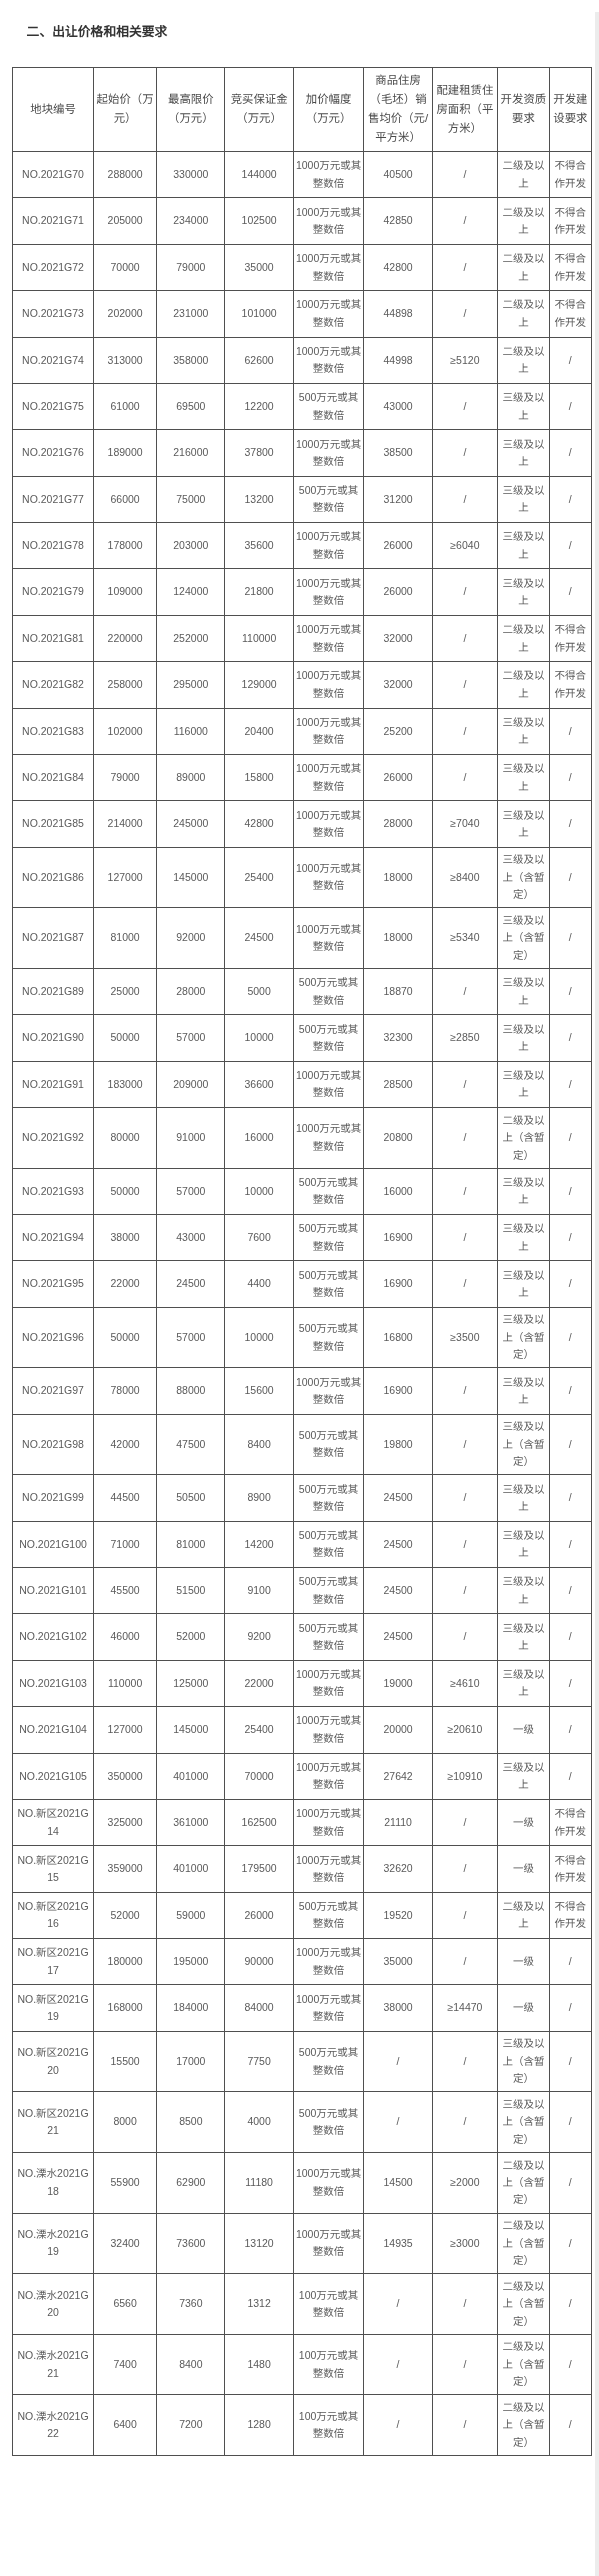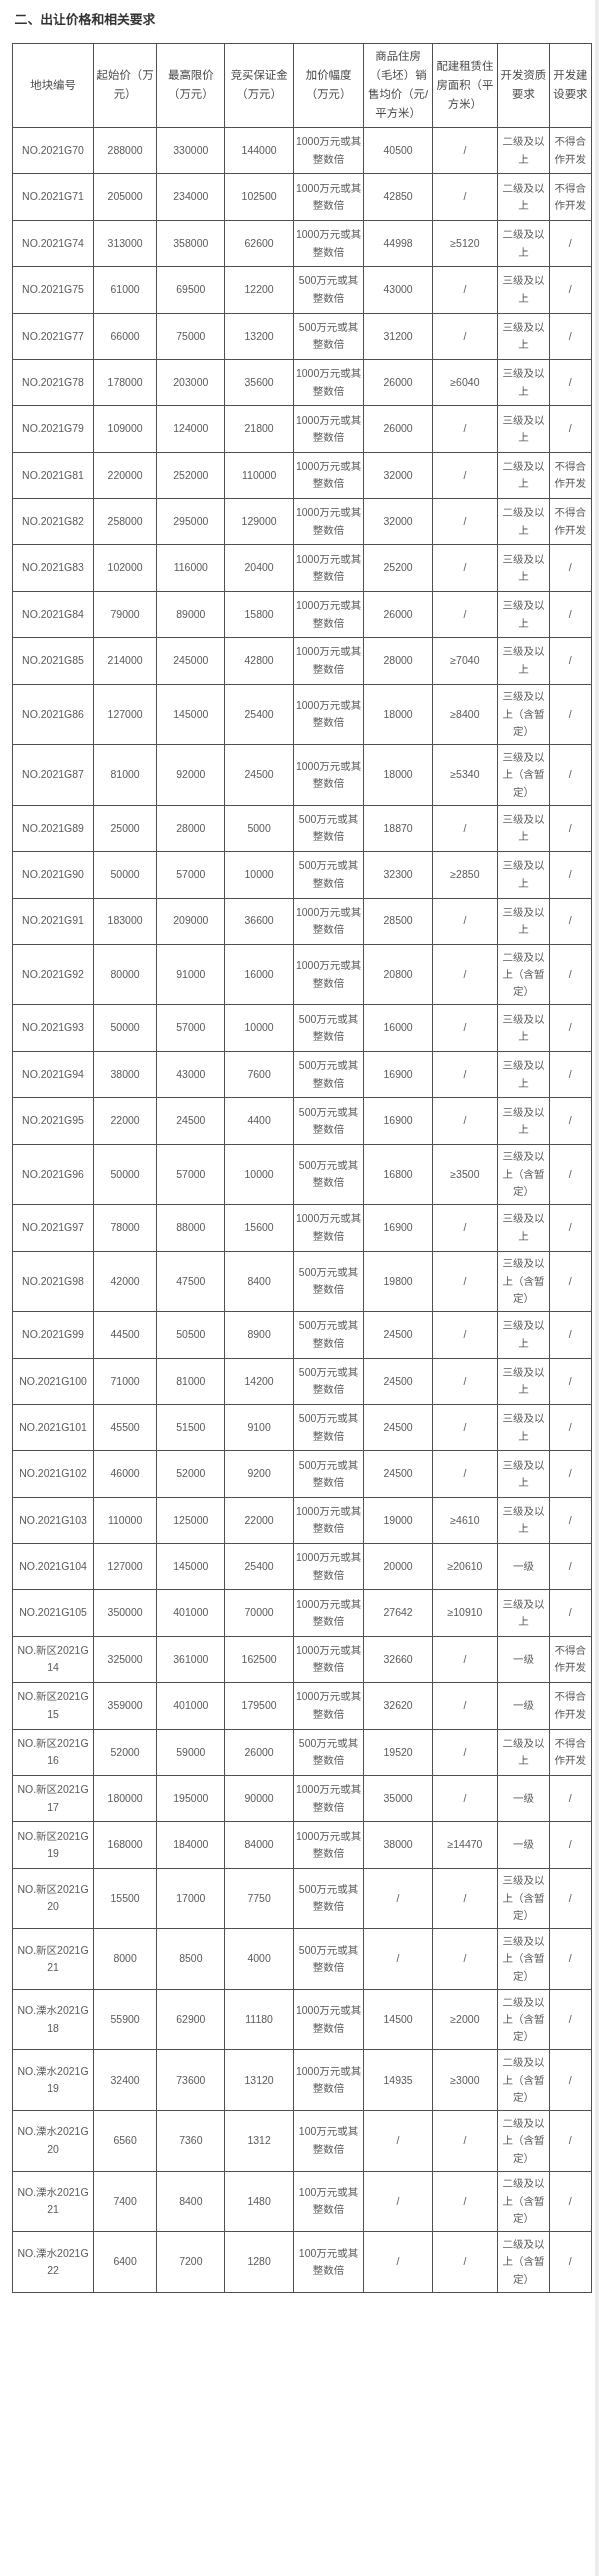--- a/index.html
+++ b/index.html
@@ -11,21 +11,21 @@
   .page {
     position: relative;
     width: 600px;
     min-height: 2576px;
     background: #ffffff;
   }
   .section-title {
     font-size: 12.8px;
     font-weight: bold;
     color: #333333;
-    margin: 0;
+    margin: 12px;
     padding: 9.1px 0 14.6px 14.6px;
   }
   table.price-table {
     border-collapse: collapse;
     table-layout: fixed;
     width: 580px;
     margin-left: 12px;
   }
   table.price-table th,
   table.price-table td {
@@ -116,20 +116,42 @@
           <td>205000</td>
           <td>234000</td>
           <td>102500</td>
           <td>1000万元或其整数倍</td>
           <td>42850</td>
           <td>/</td>
           <td>二级及以上</td>
           <td>不得合作开发</td>
         </tr>
         <tr>
+          <td>NO.2021G72</td>
+          <td>70000</td>
+          <td>79000</td>
+          <td>35000</td>
+          <td>1000万元或其整数倍</td>
+          <td>42800</td>
+          <td>/</td>
+          <td>二级及以上</td>
+          <td>不得合作开发</td>
+        </tr>
+        <tr>
+          <td>NO.2021G73</td>
+          <td>202000</td>
+          <td>231000</td>
+          <td>101000</td>
+          <td>1000万元或其整数倍</td>
+          <td>44898</td>
+          <td>/</td>
+          <td>二级及以上</td>
+          <td>不得合作开发</td>
+        </tr>
+        <tr>
           <td>NO.2021G74</td>
           <td>313000</td>
           <td>358000</td>
           <td>62600</td>
           <td>1000万元或其整数倍</td>
           <td>44998</td>
           <td>≥5120</td>
           <td>二级及以上</td>
           <td>/</td>
         </tr>
@@ -138,20 +160,31 @@
           <td>61000</td>
           <td>69500</td>
           <td>12200</td>
           <td>500万元或其整数倍</td>
           <td>43000</td>
           <td>/</td>
           <td>三级及以上</td>
           <td>/</td>
         </tr>
         <tr>
+          <td>NO.2021G76</td>
+          <td>189000</td>
+          <td>216000</td>
+          <td>37800</td>
+          <td>1000万元或其整数倍</td>
+          <td>38500</td>
+          <td>/</td>
+          <td>三级及以上</td>
+          <td>/</td>
+        </tr>
+        <tr>
           <td>NO.2021G77</td>
           <td>66000</td>
           <td>75000</td>
           <td>13200</td>
           <td>500万元或其整数倍</td>
           <td>31200</td>
           <td>/</td>
           <td>三级及以上</td>
           <td>/</td>
         </tr>
@@ -440,21 +473,21 @@
           <td>≥10910</td>
           <td>三级及以上</td>
           <td>/</td>
         </tr>
         <tr>
           <td>NO.新区2021G14</td>
           <td>325000</td>
           <td>361000</td>
           <td>162500</td>
           <td>1000万元或其整数倍</td>
-          <td>32660</td>
+          <td>21110</td>
           <td>/</td>
           <td>一级</td>
           <td>不得合作开发</td>
         </tr>
         <tr>
           <td>NO.新区2021G15</td>
           <td>359000</td>
           <td>401000</td>
           <td>179500</td>
           <td>1000万元或其整数倍</td>

